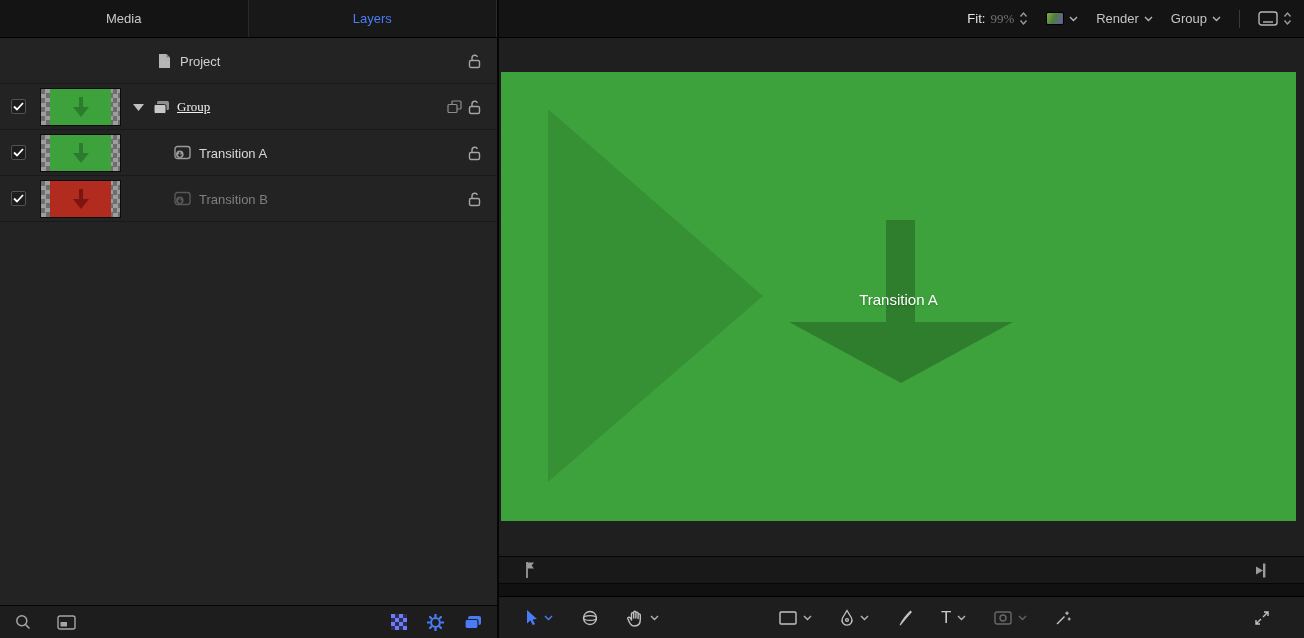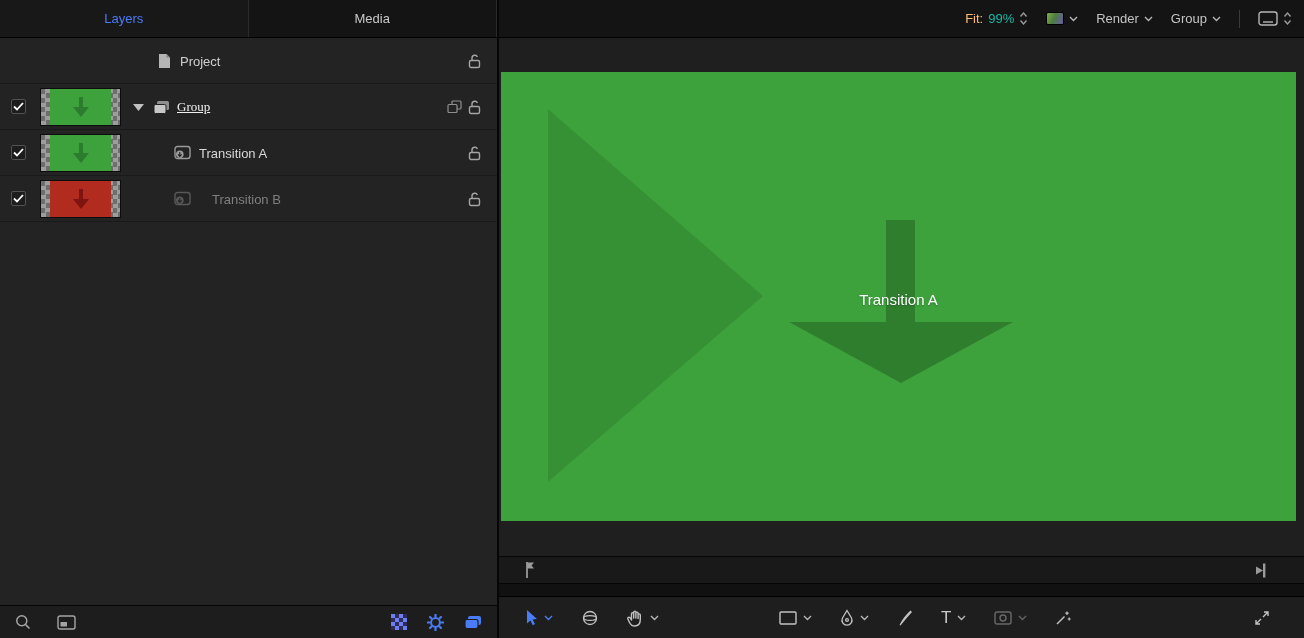--- a/index.html
+++ b/index.html
@@ -12,21 +12,21 @@
   .tabbar { height:38px; background:#141414; display:flex; border-bottom:1px solid #000; flex:0 0 auto; }
   .tab { flex:1; display:flex; align-items:center; justify-content:center; font-size:13px; color:#c9c9c9; border-right:1px solid #2a2a2a; cursor:default; }
   .tab.active { color:#4a7cf7; background:#181818; }
 
   .rows { flex:1; position:relative; background:#232323; overflow:hidden; }
   .row { position:relative; height:46px; border-bottom:1px solid #191919;padding-left:32px; }
   .row-label { position:absolute; top:50%; transform:translateY(-50%); font-size:13px; color:#d6d6d6; white-space:nowrap; }
   .label-project { left:180px; color:#cfcfcf; }
   .label-group { left:177px; color:#f0f0f0; text-decoration:underline;font-family:Liberation Serif, serif; }
   .label-ta { left:199px; color:#d8d8d8; }
-  .label-tb { left:212px; color:#7f7f7f; }
+  .label-tb { left:199px; color:#7f7f7f; }
 
   .checkbox { position:absolute; left:11px; top:15px; width:15px; height:15px; background:#1d1d1d; border:1px solid #525252; border-radius:2px; display:flex; align-items:center; justify-content:center; }
 
   .thumb { position:absolute; left:40px; top:4px; width:81px; height:38px; border:1px solid #0c0c0c;
            background:conic-gradient(#9d9d9d 0 25%, #6e6e6e 0 50%, #9d9d9d 0 75%, #6e6e6e 0) 0 0/9px 9px; }
   .thumb-fill { position:absolute; left:9px; right:9px; top:0; bottom:0; display:flex; align-items:center; justify-content:center; }
   .thumb-fill.green { background:#3da23c; }
   .thumb-fill.red { background:#b22b1f; }
 
   .disclosure { position:absolute; left:133px; top:20px; }
@@ -41,22 +41,22 @@
   .bspacer { flex:1; }
   .bb-right { display:flex; align-items:center; gap:20px; }
 
   
   .divider { width:2px; background:#060606; flex:0 0 auto; }
 
   
   .right-panel { flex:1; display:flex; flex-direction:column; background:#1f1f1f; min-width:0; }
   .topbar { flex:0 0 38px; background:#141414; border-bottom:1px solid #000; display:flex; align-items:center; justify-content:flex-end; padding-right:12px; gap:18px; font-size:13px; }
   .tb-group { display:flex; align-items:center; gap:5px; cursor:default; }
-  .fit-label { color:#fdba74; }
-  .zoom-value { color:#14b8a6; }
+  .fit-label { color:#e5e5e5; }
+  .zoom-value { color:#737373;font-family:Liberation Serif, serif; }
   .menu-label { color:#c4c4c4;text-align:center; }
   .tb-sep { width:1px; height:18px; background:#3a3a3a; }
   .swatch { width:18px; height:13px; border-radius:2px; border:1px solid #000;
             background:linear-gradient(115deg,#7fae49 0%,#4e7d40 45%,#6a5ba8 100%); }
 
   .canvas { position:relative; flex:0 0 518px; background:#1f1f1f; }
   .stage { position:absolute; left:2px; top:34px; width:795px; height:449px; background:#3da23c; }
   .stage-shapes { position:absolute; inset:0; display:block; }
   .overlay-label { position:absolute; left:0; right:0; top:219px; text-align:center; color:#fff; font-size:15px; text-shadow:0 1px 2px rgba(0,0,0,0.25); }
 
@@ -75,25 +75,25 @@
   svg { display:block; }
 </style>
 </head>
 <body>
 
 <div class="app">
 
   <div class="left-panel">
 
     <div class="tabbar">
+      <div class="tab">
+          <span>Media</span>
+        </div>
       <div class="tab active">
           <span>Layers</span>
-        </div>
-      <div class="tab">
-          <span>Media</span>
         </div>
     </div>
 
     <div class="rows">
 
       <div class="row">
         <span class="doc-icon">
           <svg width="13" height="16" viewBox="0 0 13 16">
             <path d="M1 1 h7.5 L12 4.5 V15 H1 Z" fill="#b5b5b5"></path>
             <path d="M8.5 1 V4.5 H12 Z" fill="#848484"></path>

